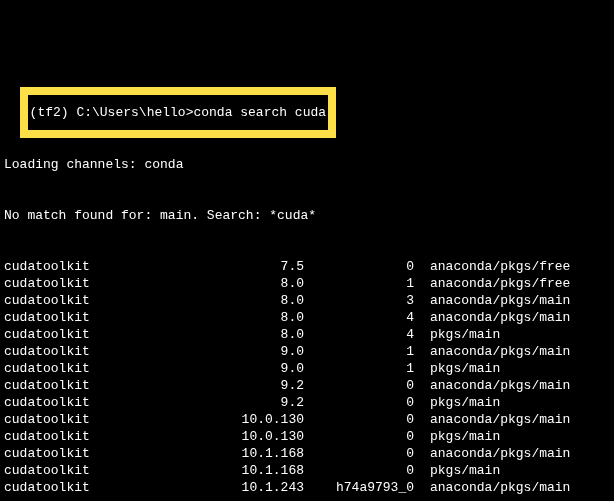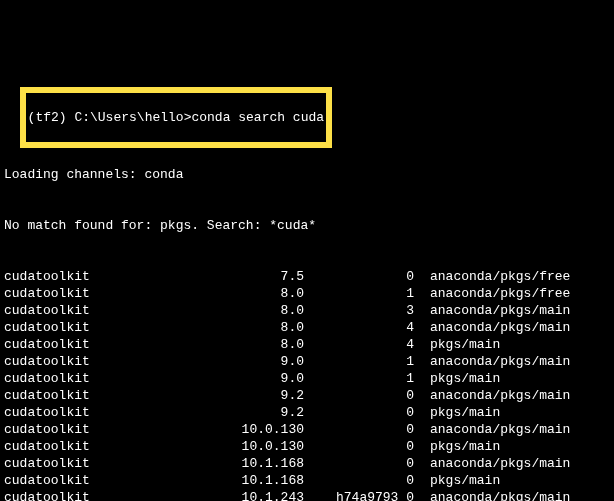--- a/index.html
+++ b/index.html
@@ -15,23 +15,23 @@
       line-height: 17px;
       width: 614px;
       height: 501px;
       overflow: hidden;
       white-space: pre;
     }
     .terminal {
       padding: 2px 4px;
     }
     .highlight-box {
-      border: 6px solid #fde047;
+      border: 8px solid #fde047;
       display: inline-block;
-      padding: 16px 2px;
+      padding: 9px 2px;
       margin-bottom: 1px;
     }
     .row {
       display: flex;
     }
     .col-name {
       width: 190px;
       flex-shrink: 0;
     }
     .col-version {
@@ -50,18 +50,18 @@
     }
   </style>
 </head>
 <body>
 
 
 
 <div class="terminal">
   <div class="highlight-box"><span>(tf2) C:\Users\hello&gt;conda search cuda</span></div>
   <div>Loading channels: conda</div>
-  <div>No match found for: pkgs. Search: *cuda*</div>
+  <div>No match found for: main. Search: *cuda*</div>
   <div id="rows"><div class="row"><span class="col-name">cudatoolkit</span><span class="col-version">7.5</span><span class="col-build">0</span><span class="col-channel">anaconda/pkgs/free</span></div><div class="row"><span class="col-name">cudatoolkit</span><span class="col-version">8.0</span><span class="col-build">1</span><span class="col-channel">anaconda/pkgs/free</span></div><div class="row"><span class="col-name">cudatoolkit</span><span class="col-version">8.0</span><span class="col-build">3</span><span class="col-channel">anaconda/pkgs/main</span></div><div class="row"><span class="col-name">cudatoolkit</span><span class="col-version">8.0</span><span class="col-build">4</span><span class="col-channel">anaconda/pkgs/main</span></div><div class="row"><span class="col-name">cudatoolkit</span><span class="col-version">8.0</span><span class="col-build">4</span><span class="col-channel">pkgs/main</span></div><div class="row"><span class="col-name">cudatoolkit</span><span class="col-version">9.0</span><span class="col-build">1</span><span class="col-channel">anaconda/pkgs/main</span></div><div class="row"><span class="col-name">cudatoolkit</span><span class="col-version">9.0</span><span class="col-build">1</span><span class="col-channel">pkgs/main</span></div><div class="row"><span class="col-name">cudatoolkit</span><span class="col-version">9.2</span><span class="col-build">0</span><span class="col-channel">anaconda/pkgs/main</span></div><div class="row"><span class="col-name">cudatoolkit</span><span class="col-version">9.2</span><span class="col-build">0</span><span class="col-channel">pkgs/main</span></div><div class="row"><span class="col-name">cudatoolkit</span><span class="col-version">10.0.130</span><span class="col-build">0</span><span class="col-channel">anaconda/pkgs/main</span></div><div class="row"><span class="col-name">cudatoolkit</span><span class="col-version">10.0.130</span><span class="col-build">0</span><span class="col-channel">pkgs/main</span></div><div class="row"><span class="col-name">cudatoolkit</span><span class="col-version">10.1.168</span><span class="col-build">0</span><span class="col-channel">anaconda/pkgs/main</span></div><div class="row"><span class="col-name">cudatoolkit</span><span class="col-version">10.1.168</span><span class="col-build">0</span><span class="col-channel">pkgs/main</span></div><div class="row"><span class="col-name">cudatoolkit</span><span class="col-version">10.1.243</span><span class="col-build">h74a9793_0</span><span class="col-channel">anaconda/pkgs/main</span></div></div>
 </div>
 
 
 
 
 </body></html>

